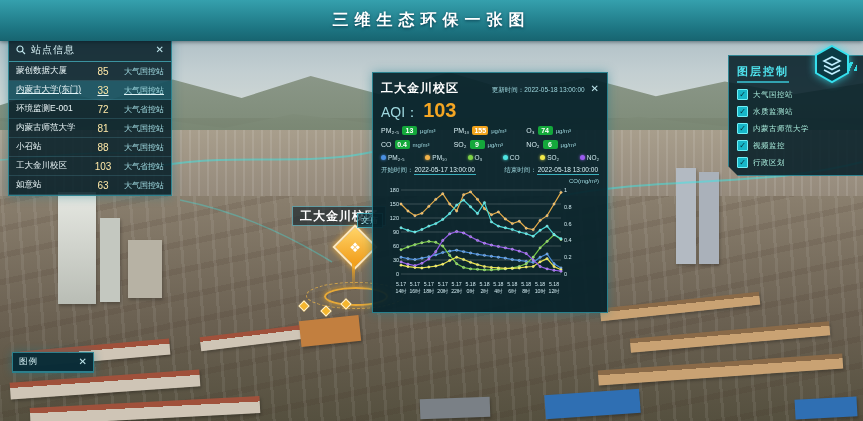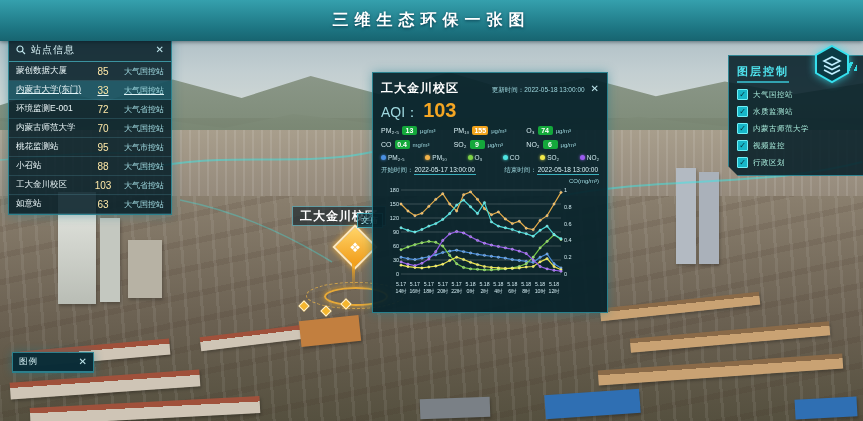--- a/index.html
+++ b/index.html
@@ -190,27 +190,22 @@
         <span class="saqi">33</span>
         <span class="stype">大气国控站</span>
       </div>
       <div class="srow">
         <span class="sname">环境监测E-001</span>
         <span class="saqi">72</span>
         <span class="stype">大气省控站</span>
       </div>
       <div class="srow">
         <span class="sname">内蒙古师范大学</span>
-        <span class="saqi">70</span>
+        <span class="saqi">81</span>
         <span class="stype">大气国控站</span>
-      </div>
-      <div class="srow">
-        <span class="sname">桃花监测站</span>
-        <span class="saqi">95</span>
-        <span class="stype">大气市控站</span>
       </div>
       <div class="srow">
         <span class="sname">小召站</span>
         <span class="saqi">88</span>
         <span class="stype">大气国控站</span>
       </div>
       <div class="srow">
         <span class="sname">工大金川校区</span>
         <span class="saqi">103</span>
         <span class="stype">大气省控站</span>

